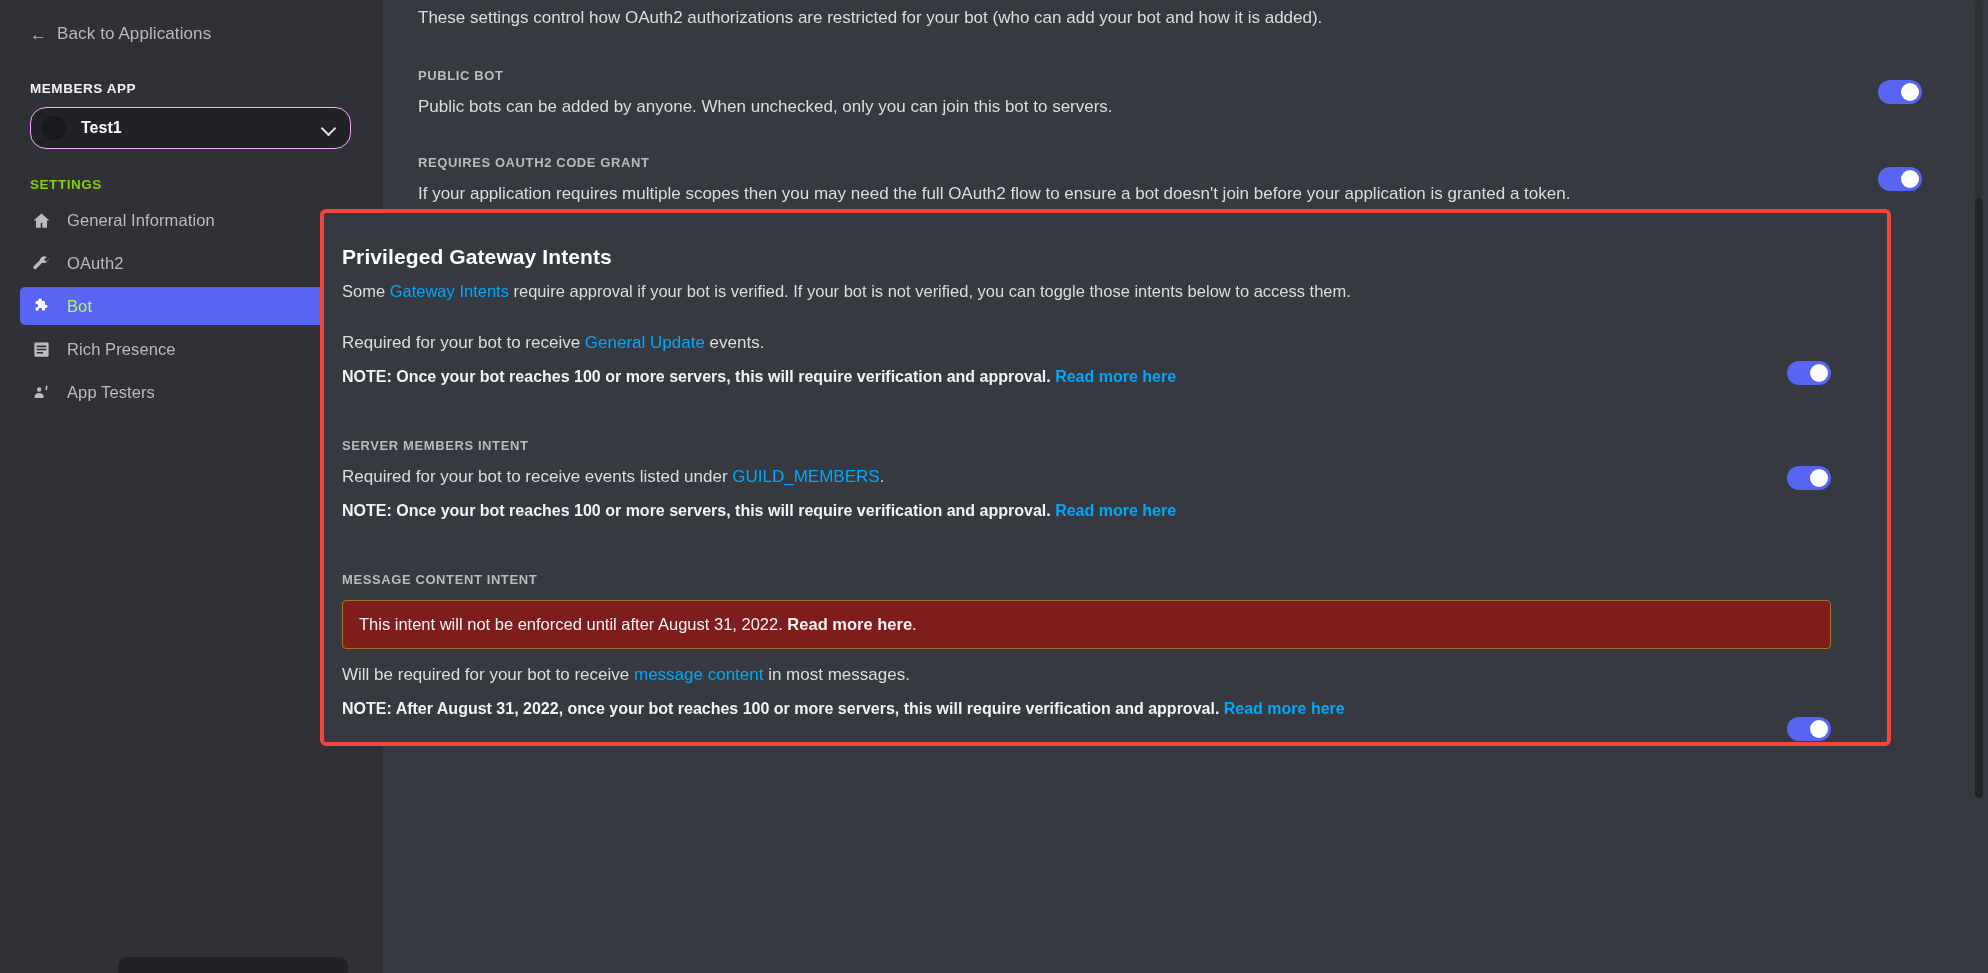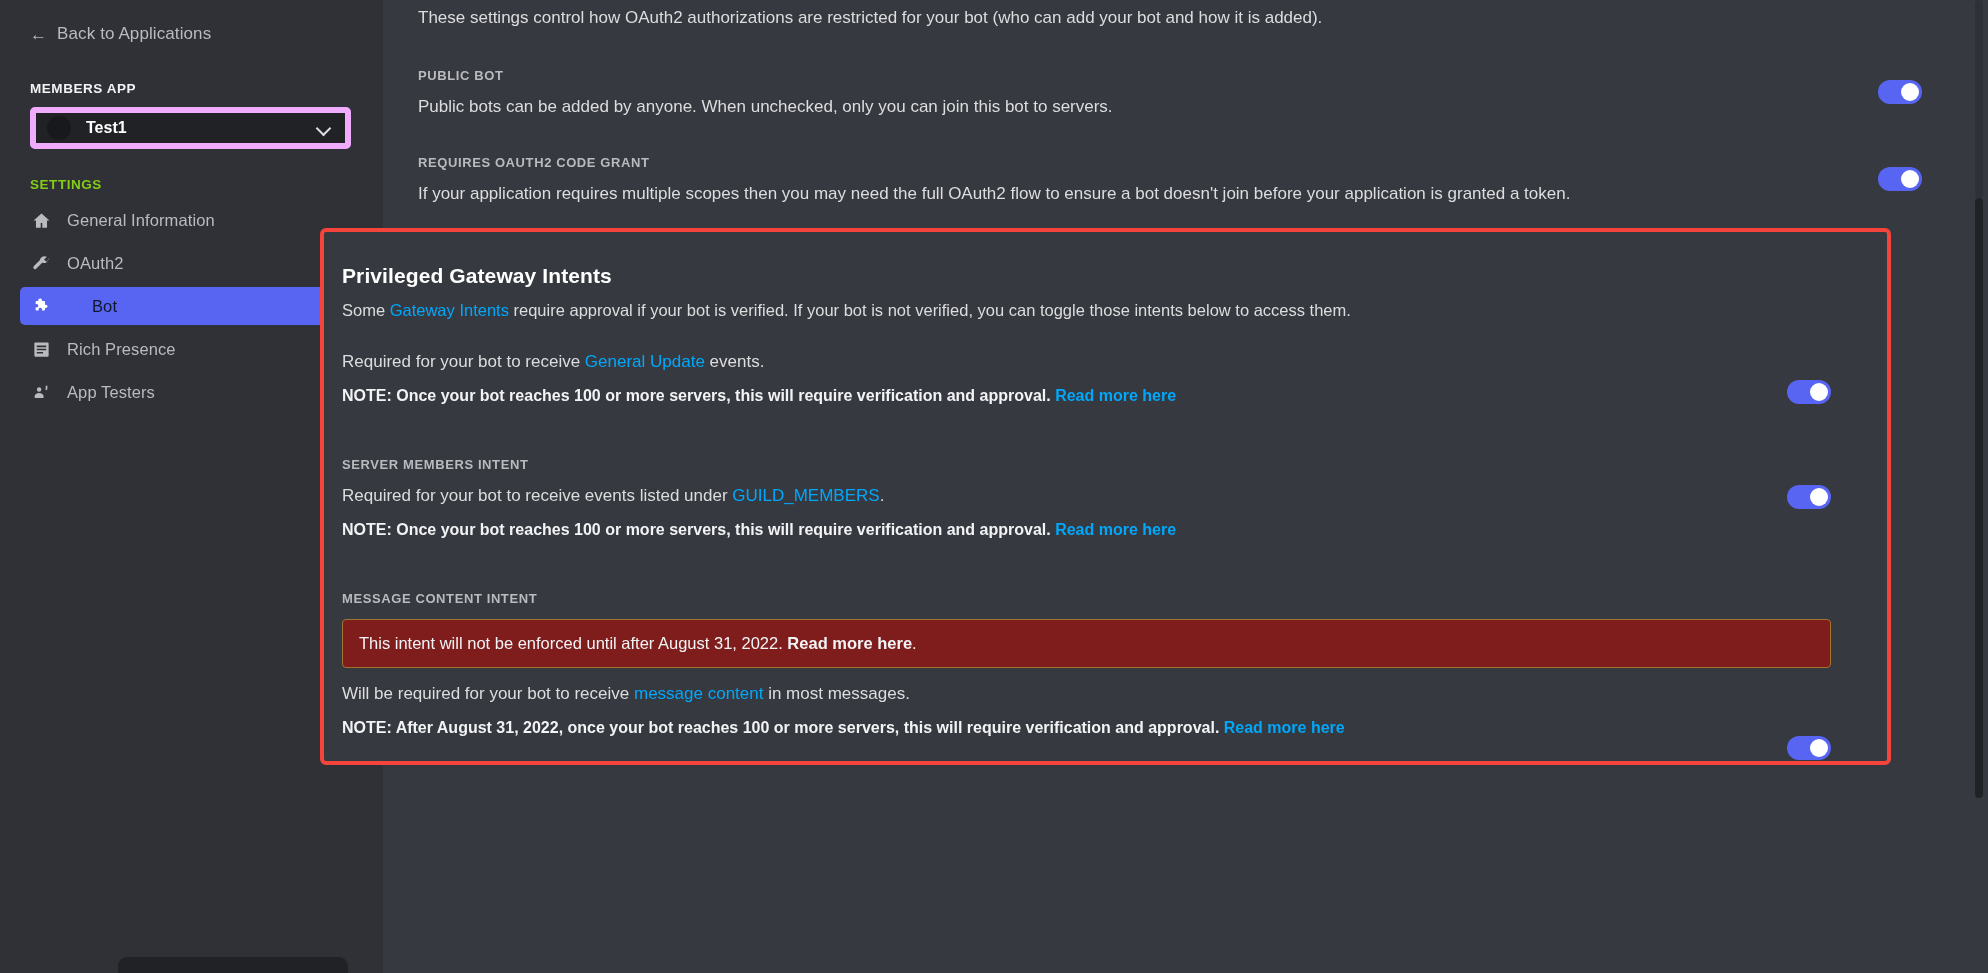--- a/index.html
+++ b/index.html
@@ -45,22 +45,22 @@
     color: #f2f3f5;
     letter-spacing: .55px;
     padding: 0 0 0 30px;
     margin-top: 31px;
     margin-bottom: 11px;
   }
   .app-select {
     margin: 0 32px 0 30px;
     height: 42px;
     background: #202225;
-    border: 6px solid #f0abfc;
-    border-radius: 5px;
+    border: 1px solid #f0abfc;
+    border-radius: 16px;
     display: flex;
     align-items: center;
     padding: 0 14px 0 11px;
     cursor: pointer;
   }
   .app-avatar {
     width: 24px; height: 24px;
     border-radius: 50%;
     background: #18191c;
     flex: 0 0 24px;
@@ -98,21 +98,21 @@
   .nav-item {
     display: flex;
     align-items: center;
     height: 38px;
     border-radius: 5px;
     padding: 0 12px 0 10px;
     margin-bottom: 5px;
     cursor: pointer;
     color: #b9bbbe;
   }
-  .nav-item.active { background: #5865f2; color: #0f172a; gap: 25px; }
+  .nav-item.active { background: #5865f2; color: #bef264; }
   .nav-icon {
     width: 22px; height: 22px;
     flex: 0 0 22px;
     display: flex; align-items: center; justify-content: center;
     margin-right: 15px;
   }
   .nav-icon svg { width: 19px; height: 19px; display:block; }
   .nav-label { font-size: 16.5px; flex: 1; letter-spacing: .1px; }
   .nav-chevron {
     width: 12px; height: 12px; position: relative; flex: 0 0 12px;
@@ -179,21 +179,21 @@
     right: 3px;
     width: 18px; height: 18px;
     border-radius: 50%;
     background: #ffffff;
   }
 
   
   .intents-box {
     position: absolute;
     left: 320px;
-    top: 228px;
+    top: 209px;
     width: 1571px;
     height: 537px;
     border: 4px solid #f5443c;
     border-radius: 6px;
     background: #36393f;
   }
   .intents-inner {
     padding: 32px 0 0 18px;
     position: relative;
     height: 100%;

